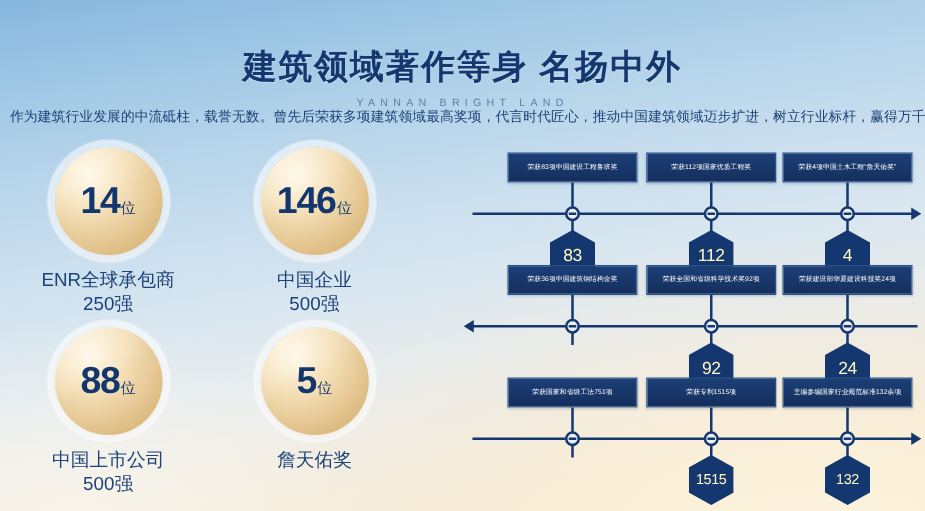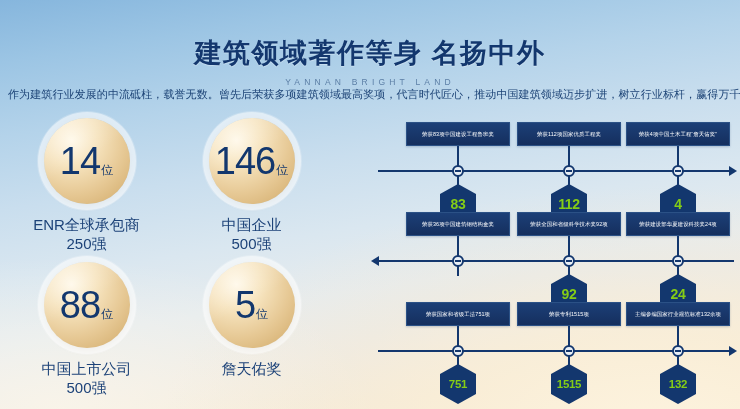--- a/index.html
+++ b/index.html
@@ -68,21 +68,21 @@
       0 0 0 7px rgba(255,255,255,0.22),
       0 2px 6px rgba(90,70,40,0.14);
   }
   .badge-circle::after {
     content: ""; position: absolute; inset: 0; border-radius: 50%;
     background: linear-gradient(150deg, rgba(255,255,255,0.40) 0%, rgba(255,255,255,0) 48%);
     pointer-events: none;
   }
   .badge-inner { display: flex; align-items: baseline; position: relative; z-index: 1; }
   .badge-num {
-    font-size: 38px; font-weight: 400; color: #12376e;
+    font-size: 30px; font-weight: 700; color: #12376e;
     letter-spacing: -1px; line-height: 1;
   }
   .badge-unit {
     font-size: 12px; font-weight: 500; color: #12376e;
     margin-left: 1px; position: relative; top: 0px;
   }
   .stat-label {
     margin-top: 11px; text-align: center;
     font-size: 15px; line-height: 19px; color: #1c4278;
     font-weight: 400;
@@ -159,21 +159,21 @@
   }
   .tl-hex {
     position: absolute; left: 50%; top: 62px;
     width: 36px; height: 40px; margin-left: -18px;
     background: #13376e;
     clip-path: polygon(50% 0%, 100% 25%, 100% 75%, 50% 100%, 0% 75%, 0% 25%);
     display: flex; align-items: center; justify-content: center;
     filter: drop-shadow(0 0 2px rgba(255,255,255,0.95));
   }
   .tl-hex-val {
-    color: #84cc16; font-weight: 700;
+    color: #fef9c3; font-weight: 400;
     font-size: 14px; letter-spacing: -0.3px;
   }
   .tl-hex-val.small { font-size: 11.5px; }
 </style>
 </head>
 <body>
 
 <div id="page">
 
   <div class="hero">
@@ -308,23 +308,20 @@
 
     <div class="tl-row">
       <div class="tl-axis"></div>
       <div class="tl-arrow-r"></div>
 
       <div class="tl-item p1">
         <div class="tl-card">荣获国家和省级工法751项</div>
         <div class="tl-stem-top"></div>
         <div class="tl-node"></div>
         <div class="tl-stem-bot"></div>
-        <div class="tl-hex">
-          <span class="tl-hex-val small">751</span>
-        </div>
       </div>
 
       <div class="tl-item p2">
         <div class="tl-card">荣获专利1515项</div>
         <div class="tl-stem-top"></div>
         <div class="tl-node"></div>
         <div class="tl-stem-bot"></div>
         <div class="tl-hex">
           <span class="tl-hex-val small">1515</span>
         </div>

